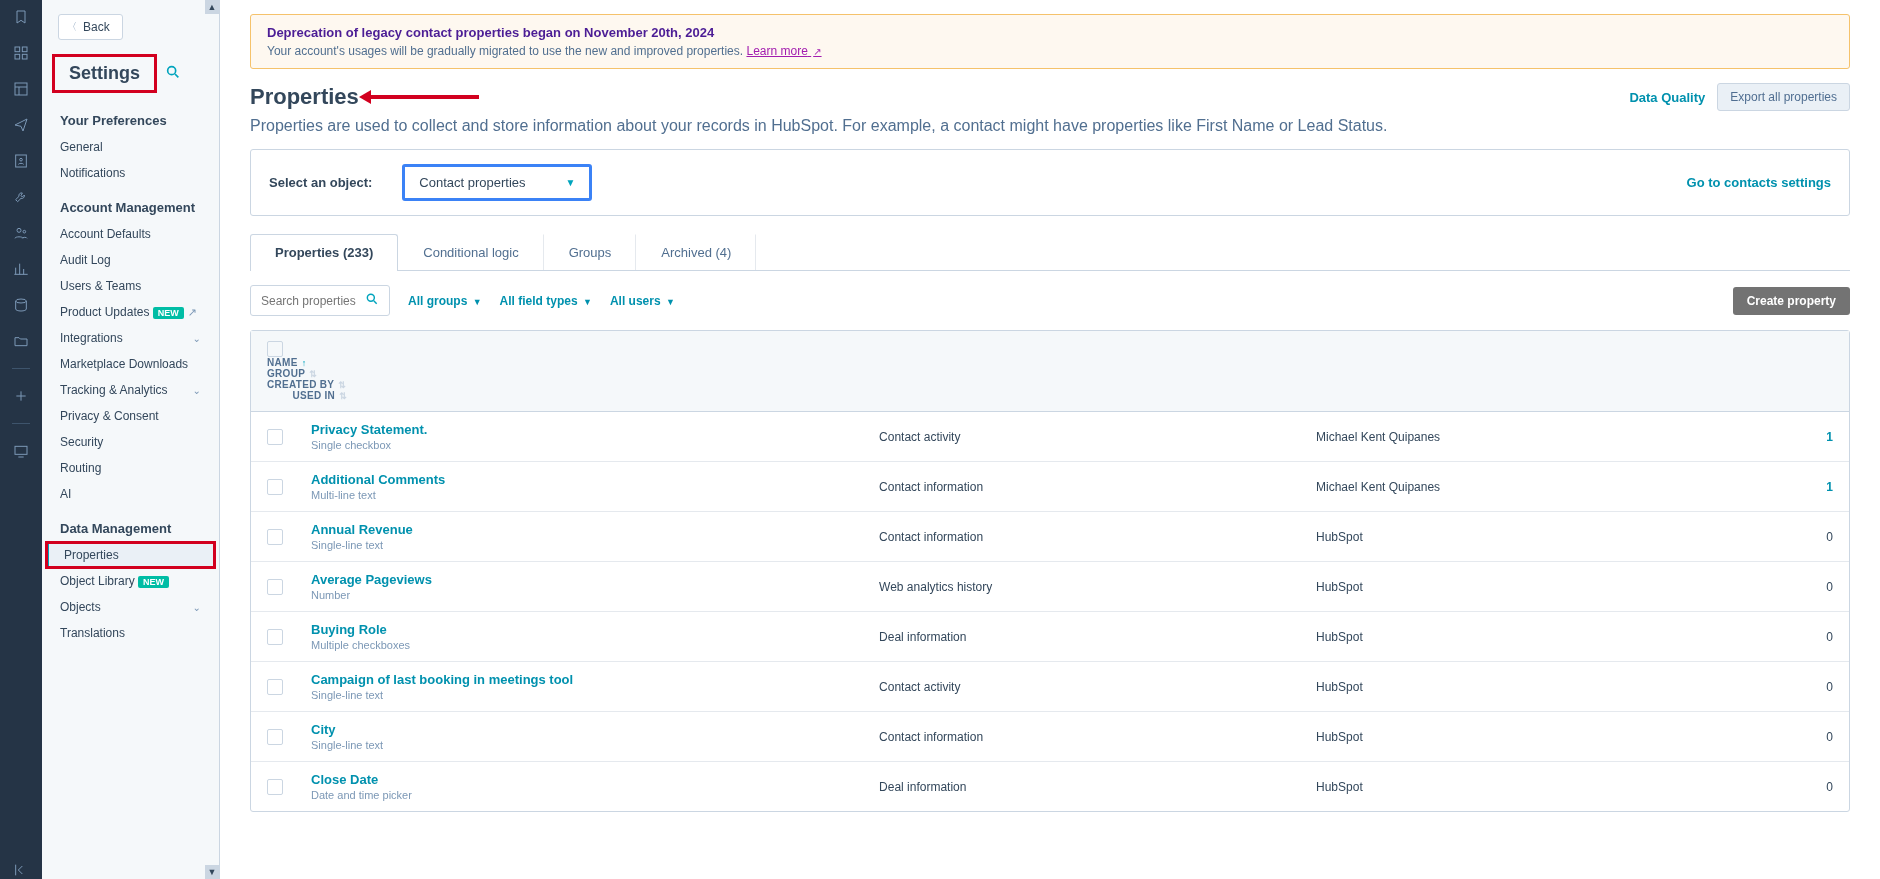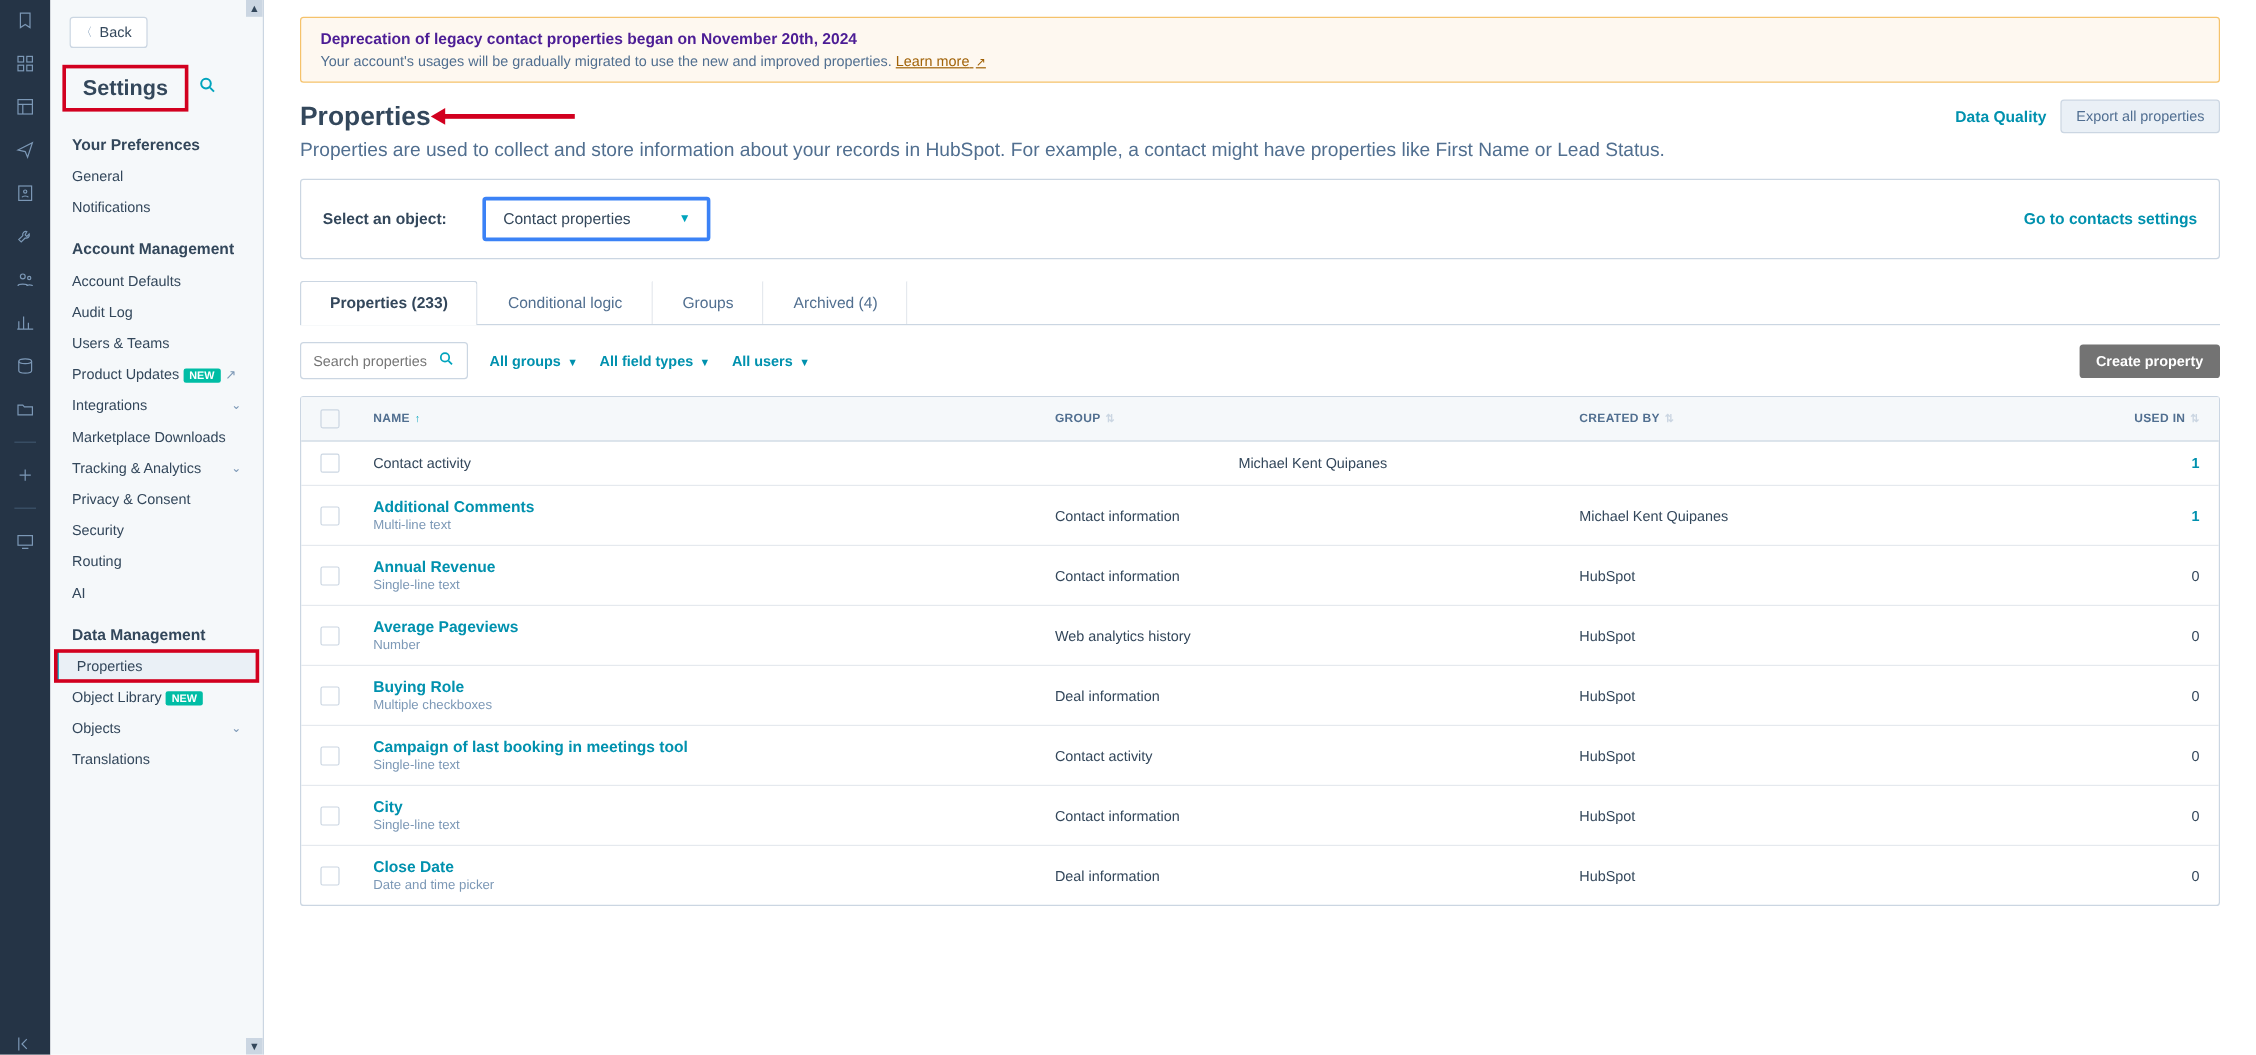--- a/index.html
+++ b/index.html
@@ -29,21 +29,21 @@
 .side-item .caret { color: #7c98b6; font-size: 10px; }
 .side-item .badge-new { background: #00bda5; color: #fff; font-size: 9px; padding: 1px 5px; border-radius: 2px; font-weight: 700; }
 .side-item .ext { color: #7c98b6; font-size: 11px; margin-left: 4px; }
 .side-item.active { background: #eaf0f6; border-left: 3px solid #00a4bd; padding-left: 15px; }
 .hl-red { outline: 3px solid #d2001f; outline-offset: -2px; margin: 0 4px; }
 
 .main { flex: 1; padding: 14px 30px 0 30px; overflow-y: auto; }
 .banner { background: #fef8f0; border: 1px solid #f5c26b; border-radius: 3px; padding: 10px 16px; margin-bottom: 14px; }
 .banner .btitle { font-weight: 700; font-size: 13px; color: #4c1d95; }
 .banner .bdesc { font-size: 12px; color: #516f90; margin-top: 4px; }
-.banner .blink { color: #a16207; text-decoration: underline; cursor: pointer; }
+.banner .blink { color: #a21caf; text-decoration: underline; cursor: pointer; }
 .banner .blink .ext { font-size: 10px; margin-left: 2px; }
 
 .page-head { display: flex; align-items: center; justify-content: space-between; margin-bottom: 6px; }
 .page-head-left { display: flex; align-items: center; gap: 10px; }
 .page-title { font-size: 22px; font-weight: 600; color: #33475b; }
 .arrow-red { width: 110px; height: 4px; background: #d2001f; position: relative; }
 .arrow-red::before { content: ""; position: absolute; left: -10px; top: -5px; border-right: 12px solid #d2001f; border-top: 7px solid transparent; border-bottom: 7px solid transparent; }
 .page-head-right { display: flex; align-items: center; gap: 12px; }
 .dqlink { color: #0091ae; font-weight: 600; font-size: 13px; cursor: pointer; }
 .export-btn { border: 1px solid #cbd6e2; background: #eaf0f6; color: #506e91; padding: 6px 12px; border-radius: 3px; font-size: 12px; cursor: pointer; }
@@ -65,21 +65,21 @@
 .filters-row { display: flex; align-items: center; justify-content: space-between; margin-bottom: 14px; }
 .filters-left { display: flex; align-items: center; gap: 18px; }
 .searchbox { border: 1px solid #cbd6e2; border-radius: 3px; padding: 6px 10px; display: flex; align-items: center; width: 140px; gap: 8px; }
 .searchbox input { border: none; outline: none; font-size: 12px; width: 100%; color: #516f90; }
 .searchbox .sico { color: #00a4bd; font-size: 13px; }
 .filter-dd { color: #0091ae; font-weight: 600; font-size: 12px; cursor: pointer; }
 .filter-dd .caret { font-size: 9px; margin-left: 2px; }
 .create-btn { background: #737373; color: #fff; border: none; padding: 7px 14px; border-radius: 3px; font-size: 12px; font-weight: 600; cursor: pointer; }
 
 .ptable { border: 1px solid #cbd6e2; border-radius: 3px; }
-.thead { display: flex; background: #f5f8fa; border-bottom: 1px solid #cbd6e2; padding: 10px 16px; font-size: 10px; font-weight: 700; color: #516f90; text-transform: uppercase; letter-spacing: 0.3px; }
+.thead { display: flex; background: #f5f8fa; border-bottom: 1px solid #cbd6e2; padding: 10px 16px; font-size: 10px; font-weight: 700; color: #516f90; text-transform: uppercase; letter-spacing: 0.3px; flex-direction: column; }
 .col-chk { width: 44px; }
 .col-name { flex: 1.3; display:flex; align-items:center; gap:4px;}
 .col-group { flex: 1; display:flex; align-items:center; gap:4px;}
 .col-creator { flex: 1; display:flex; align-items:center; gap:4px;}
 .col-used { width: 80px; text-align: right; display:flex; align-items:center; justify-content:flex-end; gap:4px;}
 .sort-ico { color: #00a4bd; font-size: 9px; }
 .sort-ico-gray { color: #cbd6e2; font-size: 9px; }
 .trow { display: flex; padding: 10px 16px; border-bottom: 1px solid #e5e9ee; align-items: center; }
 .trow:last-child { border-bottom: none; }
 .chkbox { width: 16px; height: 16px; border: 1px solid #cbd6e2; border-radius: 2px; cursor: pointer; }
@@ -334,20 +334,26 @@
         <div class="col-used">
             <span>USED IN</span>
             <span class="sort-ico-gray">⇅</span>
           </div>
       </div>
       <div id="tbody">
           <div class="trow">
             <div class="col-chk">
               <div class="chkbox"></div>
             </div>
+            <div class="col-name">
+              <div>
+                <div class="prop-name">Privacy Statement.</div>
+                <div class="prop-type">Single checkbox</div>
+              </div>
+            </div>
             <div class="col-group cell-text">Contact activity</div>
             <div class="col-creator cell-text">Michael Kent Quipanes</div>
             <div class="col-used cell-text used-1">1</div>
           </div>
           <div class="trow">
             <div class="col-chk">
               <div class="chkbox"></div>
             </div>
             <div class="col-name">
               <div>

